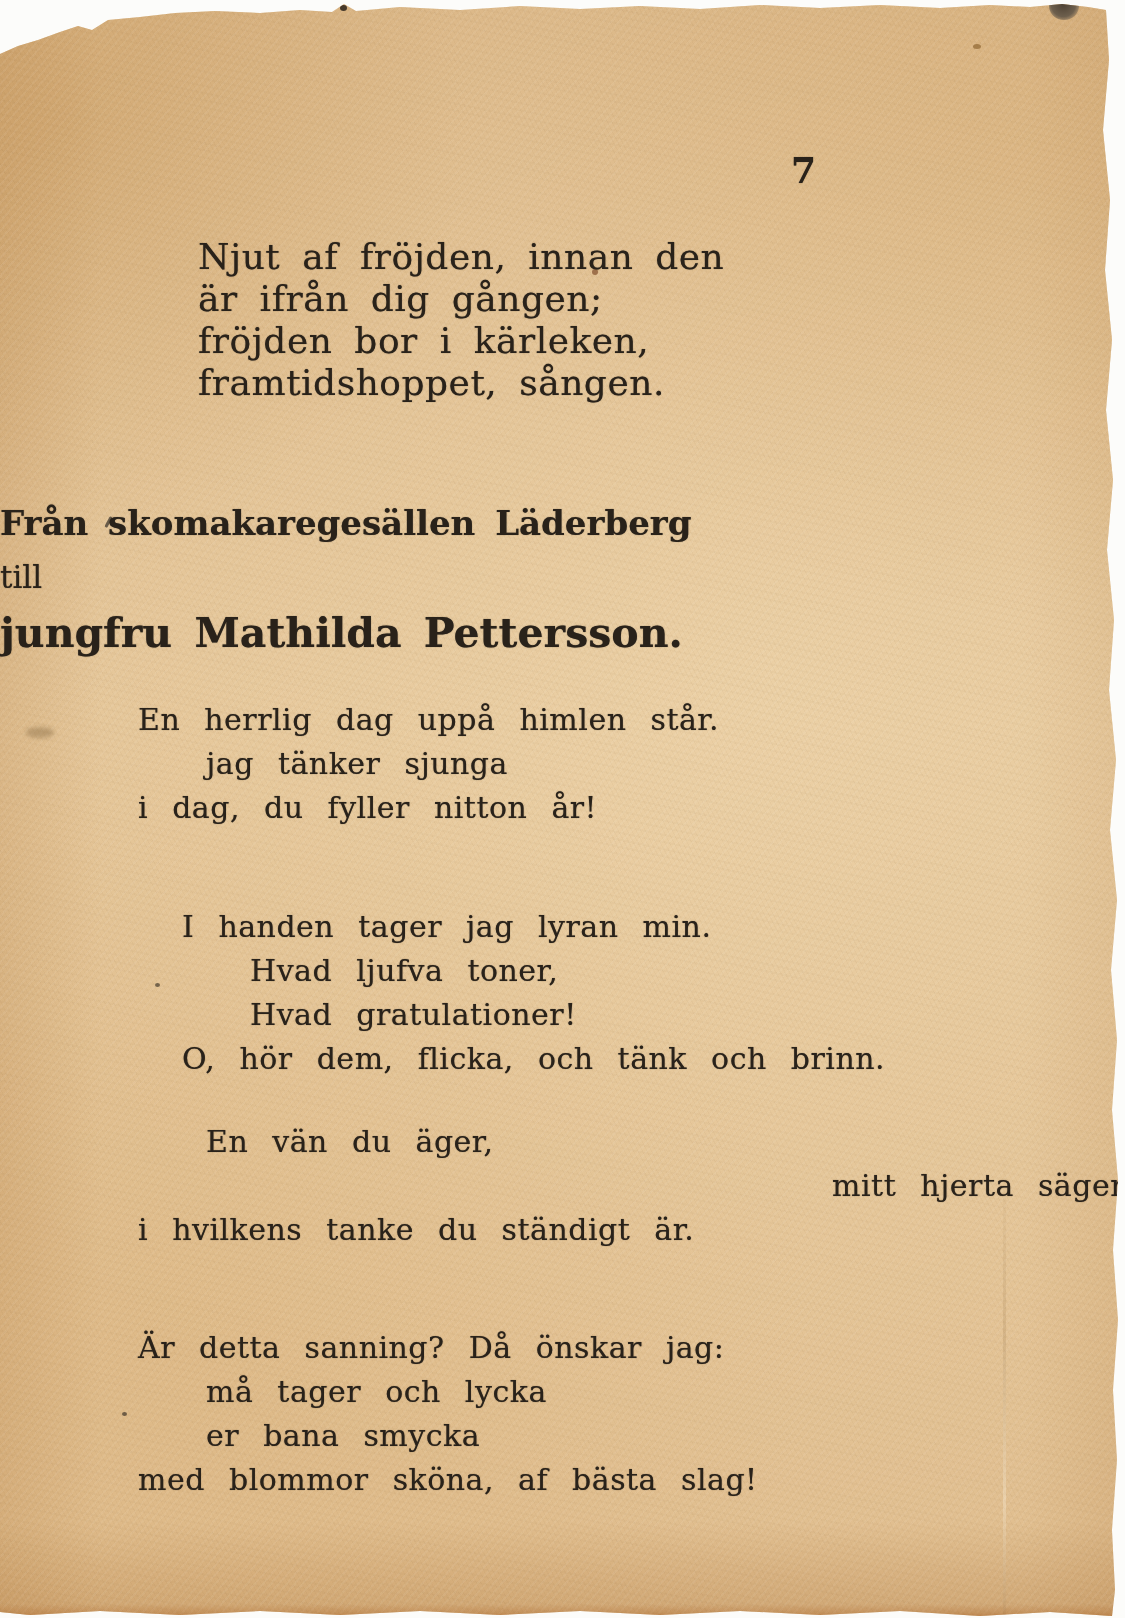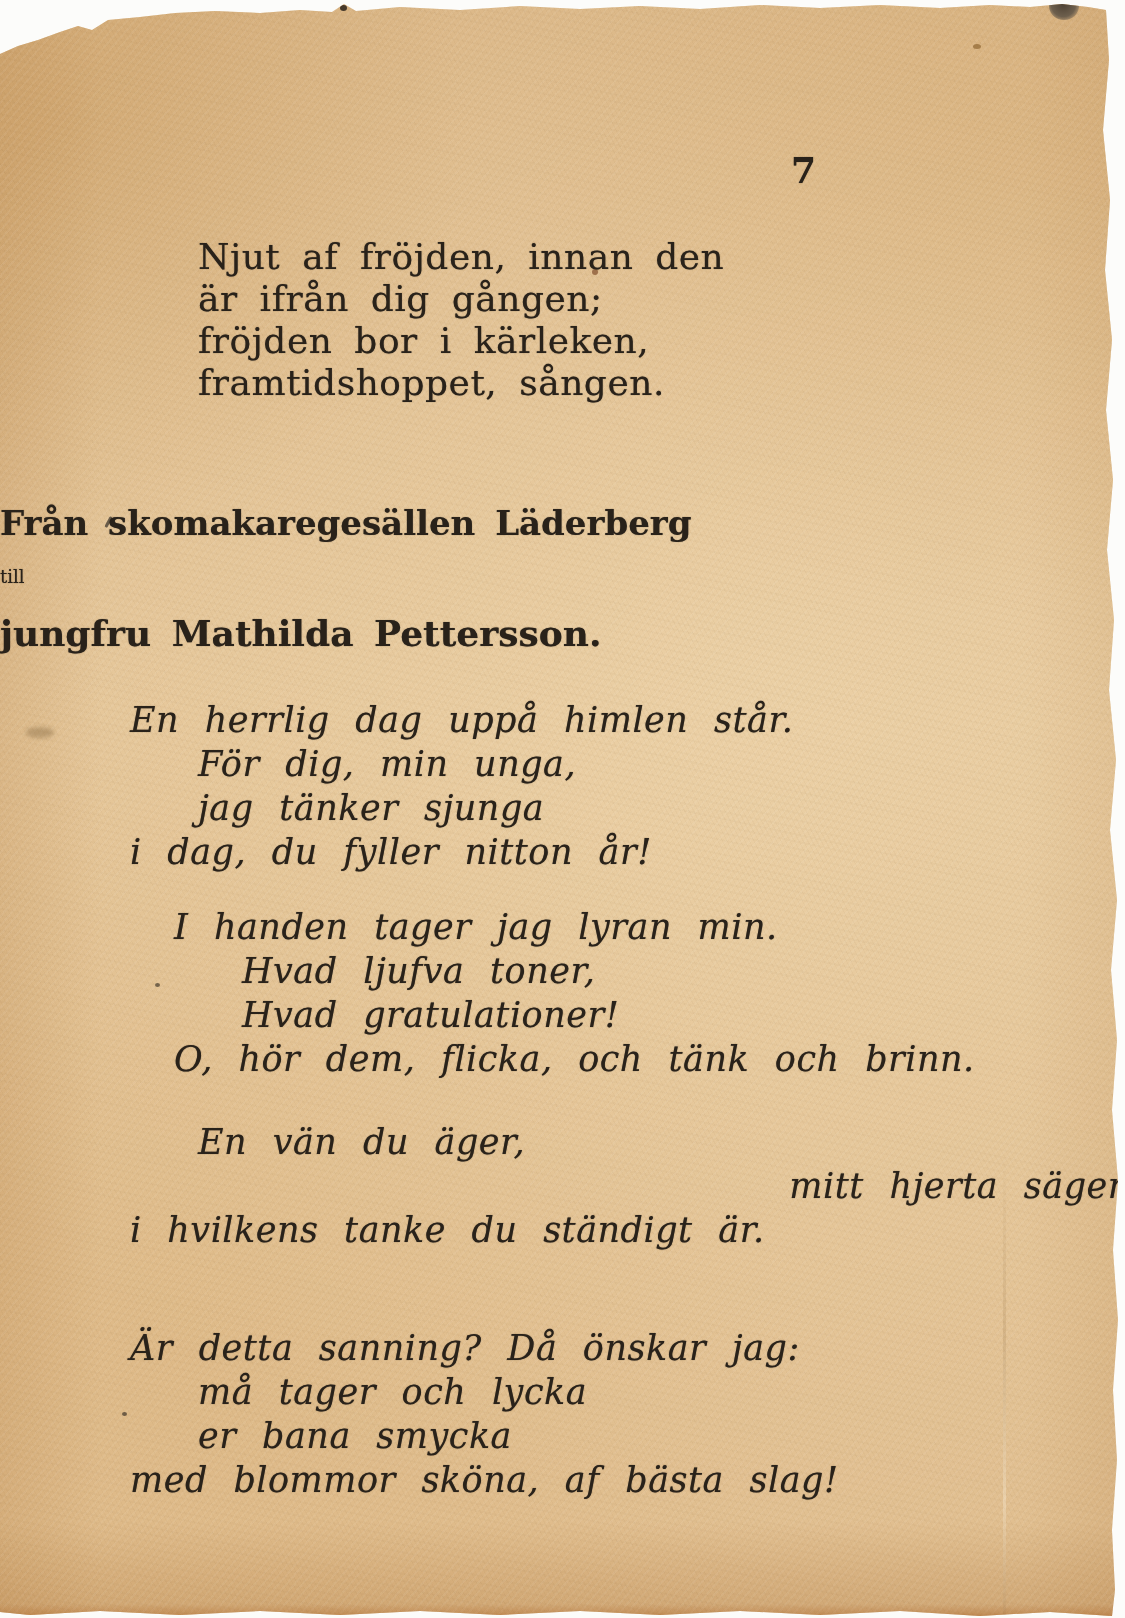--- a/index.html
+++ b/index.html
@@ -77,23 +77,23 @@
     background:#4a4136;transform:rotate(28deg);border-radius:2px;opacity:.8;
   }
   .txt{
     position:absolute;color:var(--ink);
     text-shadow:0 0 1px rgba(41,34,26,0.65);
   }
   .pageno{left:791px;top:152px;font-size:36px;font-weight:bold;line-height:36px;}
   .intro{left:198px;top:236px;font-size:36px;line-height:42px;word-spacing:10px;letter-spacing:0.5px;}
   .centercol{left:0;width:850px;}
   .ded-from{top:503px;font-size:34px;font-weight:bold;line-height:40px;word-spacing:8px;}
-  .ded-till{top:561px;font-size:18px;line-height:32px;}
-  .ded-to{top:613px;font-size:36px;font-weight:bold;line-height:40px;word-spacing:8px;}
-  .verse{left:4px;right:0;font-size:35px;line-height:44px;word-spacing:14px;letter-spacing:0.5px;font-style:italic;}
+  .ded-till{top:561px;font-size:31px;line-height:32px;}
+  .ded-to{top:613px;font-size:41px;font-weight:bold;line-height:40px;word-spacing:8px;}
+  .verse{left:12px;right:0;font-size:30px;line-height:44px;word-spacing:14px;letter-spacing:0.5px;}
   .v-a{top:698px;}
   .v-b{top:905px;padding-left:44px;}
   .v-c{top:1120px;}
   .v-d{top:1326px;}
   .flush{margin-left:126px;}
   .ind{margin-left:194px;}
   .deep{margin-left:255px;text-align:right;}
 </style>
 </head>
 <body>
@@ -120,21 +120,20 @@
       <div>fröjden bor i kärleken,</div>
       <div>framtidshoppet, sången.</div>
     </div>
 
     <div class="txt centercol ded-from">Från skomakaregesällen Läderberg</div>
     <div class="txt centercol ded-till">till</div>
     <div class="txt centercol ded-to">jungfru Mathilda Pettersson.</div>
 
     <div class="txt verse v-a">
       <div class="flush">En herrlig dag uppå himlen står.</div>
-      <div class="ind">För dig, min unga,</div>
       <div class="ind">jag tänker sjunga</div>
       <div class="flush">i dag, du fyller nitton år!</div>
     </div>
 
     <div class="txt verse v-b">
       <div class="flush">I handen tager jag lyran min.</div>
       <div class="ind">Hvad ljufva toner,</div>
       <div class="ind">Hvad gratulationer!</div>
       <div class="flush">O, hör dem, flicka, och tänk och brinn.</div>
     </div>

